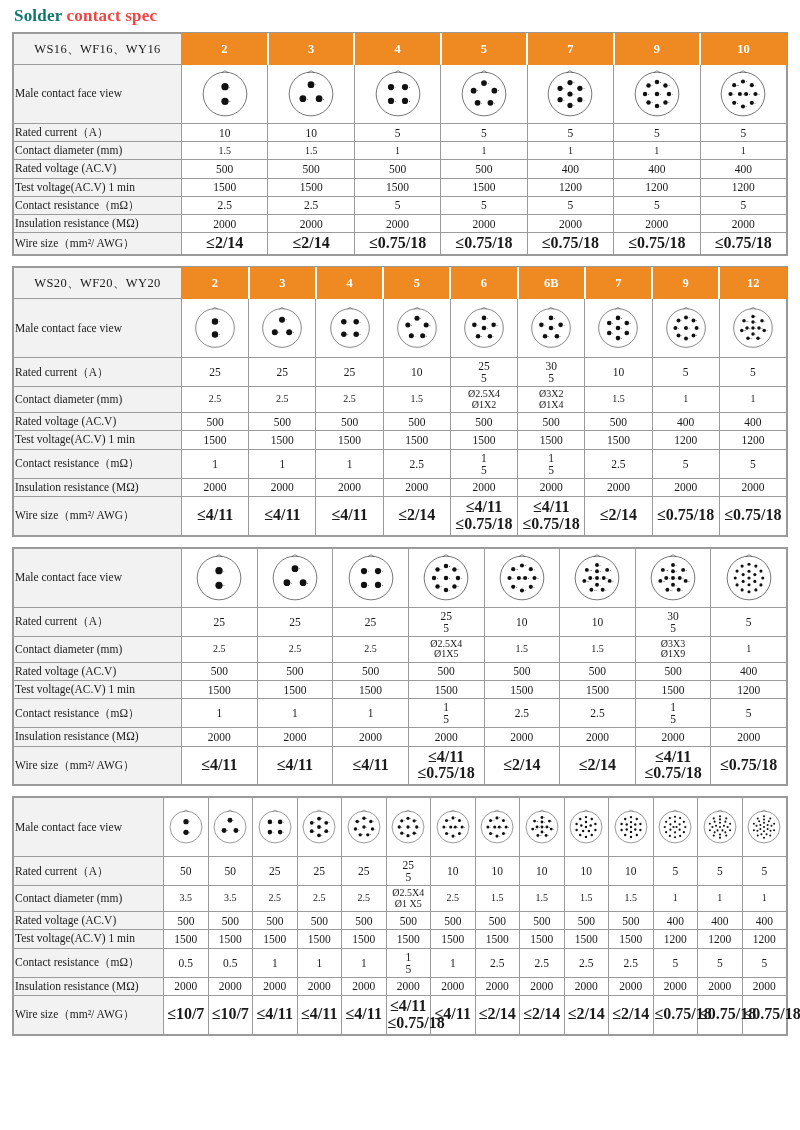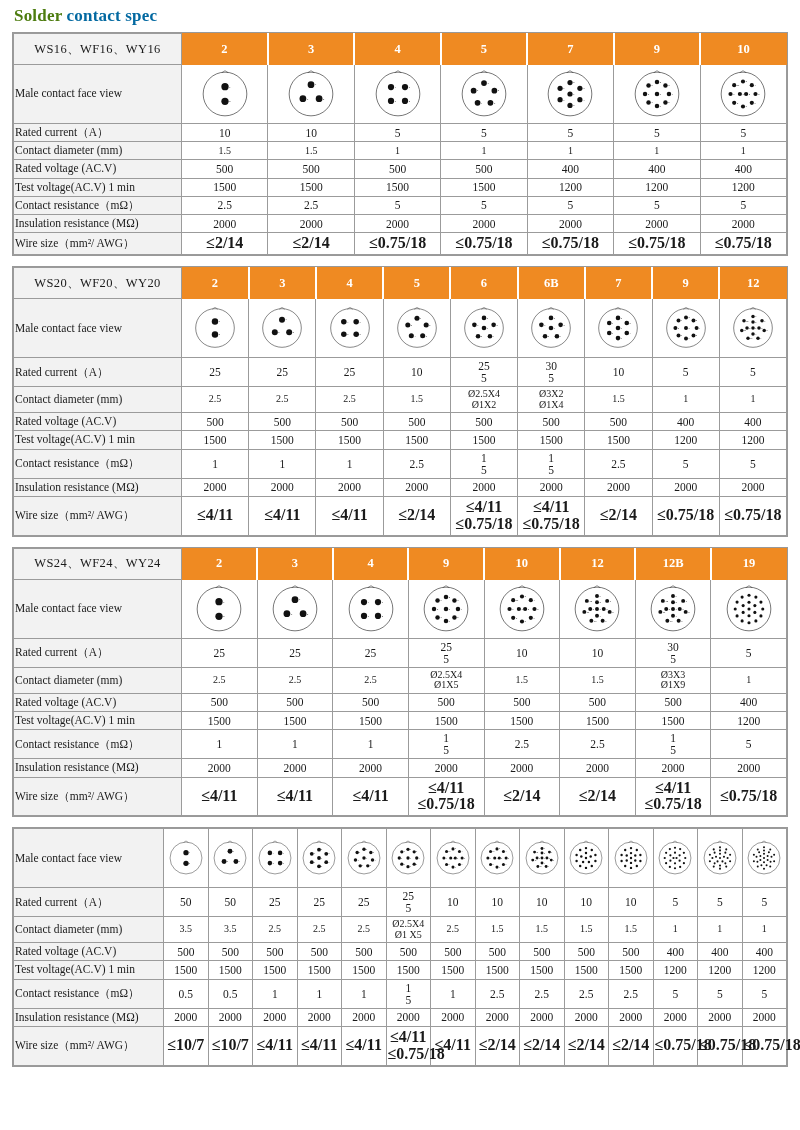--- a/index.html
+++ b/index.html
@@ -9,22 +9,22 @@
     font-family:"Liberation Serif",serif;
     color:#1a1a1a;
     -webkit-font-smoothing:antialiased;
   }
   .page{position:relative;width:800px;height:1130px;padding:0;box-sizing:border-box;}
   .title{
     font-size:17px;font-weight:bold;
     padding:6px 0 6px 14px;
     letter-spacing:.2px;
   }
-  .title .hl{color:#4d7c0f;}
-  .title .rest{color:#0369a1;}
+  .title .hl{color:#0f766e;}
+  .title .rest{color:#ef4444;}
   .block{margin:0 12px 10px 12px;border:1px solid #999;border-top:1px solid #999;}
   table{border-collapse:collapse;width:100%;table-layout:fixed;}
   td{
     border:1px solid #9b9b9b;
     text-align:center;
     vertical-align:middle;
     font-size:11.5px;
     padding:2px 1px;
     line-height:1.15;
     background:#ffffff;
@@ -811,31 +811,20 @@
             <col>
             <col>
             <col>
             <col>
             <col>
             <col>
             <col>
           </colgroup>
           <tbody>
             <tr>
-              <td class="hdrlabel">WS24、WF24、WY24</td>
-              <td class="hdr">2</td>
-              <td class="hdr">3</td>
-              <td class="hdr">4</td>
-              <td class="hdr">9</td>
-              <td class="hdr">10</td>
-              <td class="hdr">12</td>
-              <td class="hdr">12B</td>
-              <td class="hdr">19</td>
-            </tr>
-            <tr>
               <td class="rowlabel">Male  contact  face  view</td>
               <td class="facecell">
                 <svg width="52" height="52" viewBox="0 0 100 100" aria-hidden="true">
                   <circle class="c-circle" cx="50" cy="50" r="42"></circle>
                   <path class="keyline" d="M44 9 L50 5 L56 9"></path>
                   <circle class="pin" cx="50.00" cy="36.00" r="7.00"></circle>
                   <text class="pinlbl" x="58.20" y="37.60">1</text>
                   <circle class="pin" cx="50.00" cy="64.00" r="7.00"></circle>
                   <text class="pinlbl" x="58.20" y="65.60">2</text>
                 </svg>

